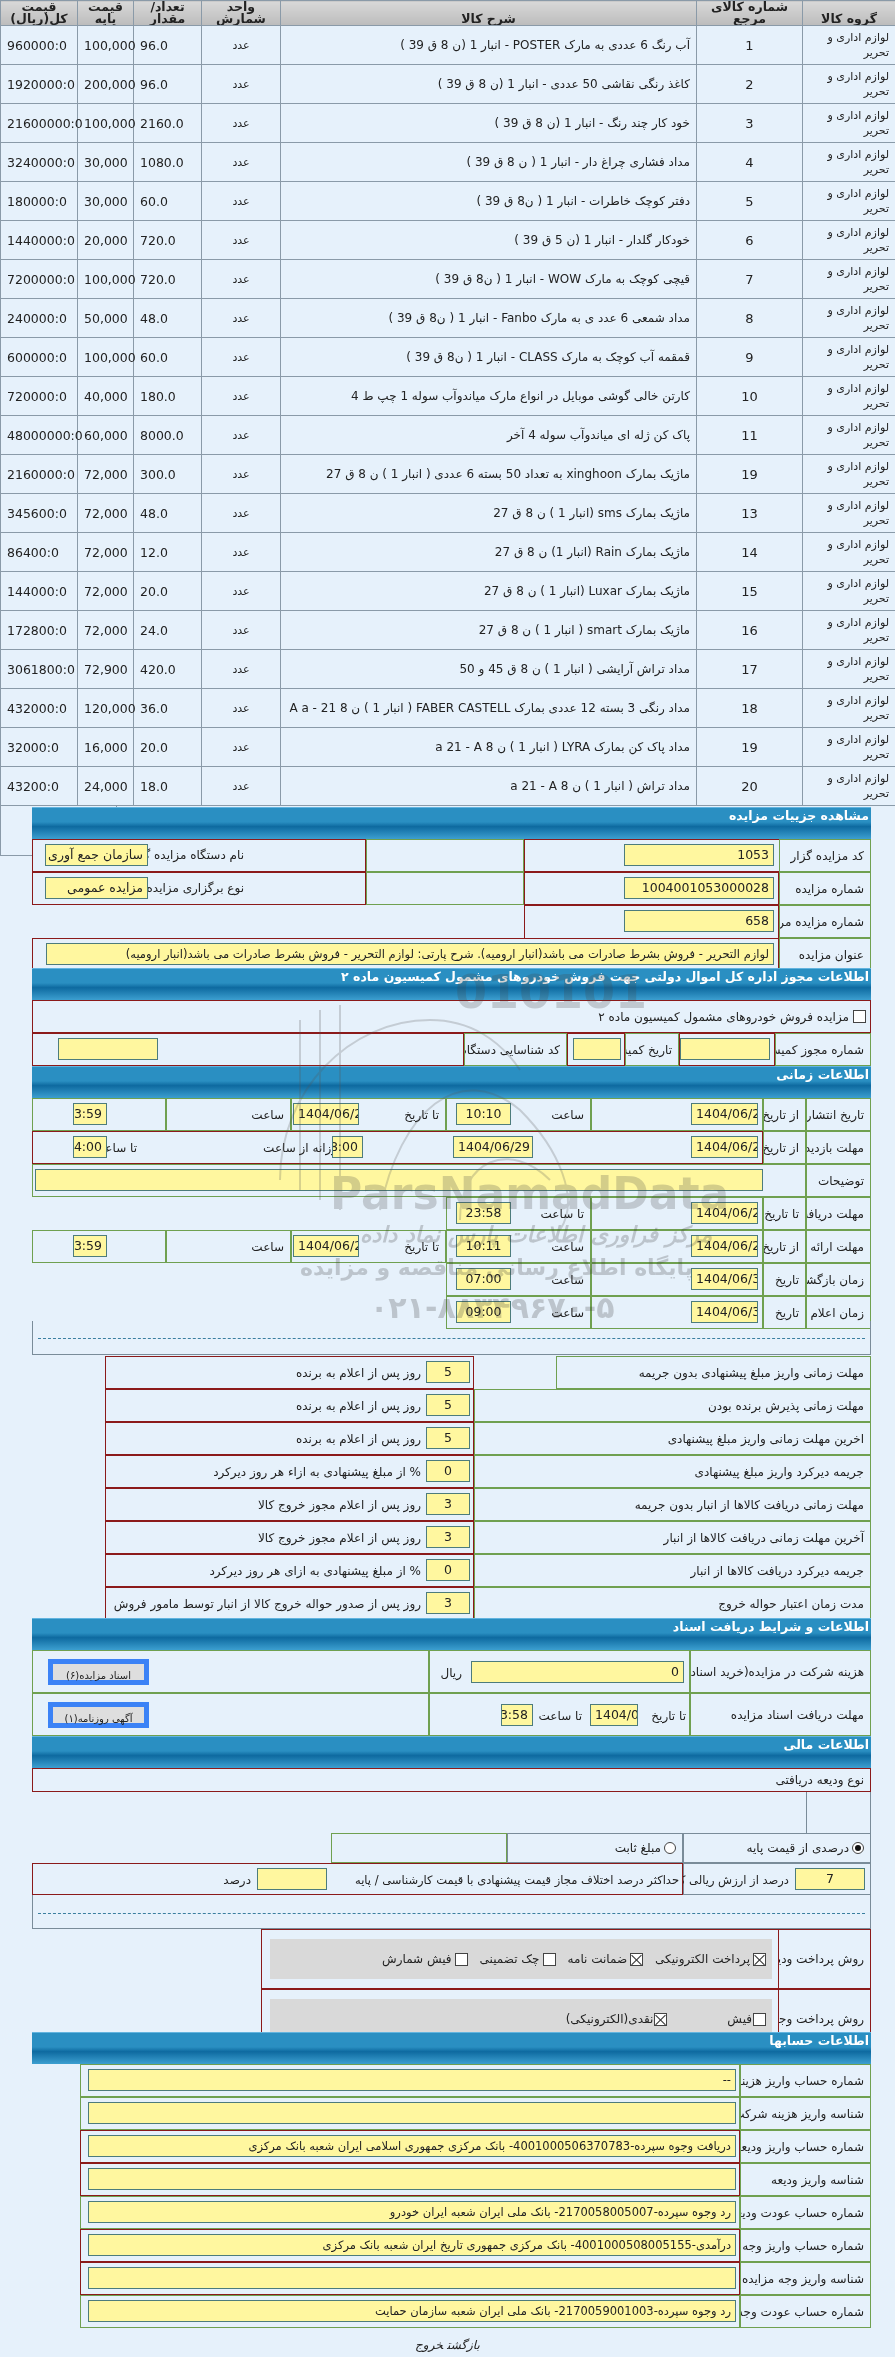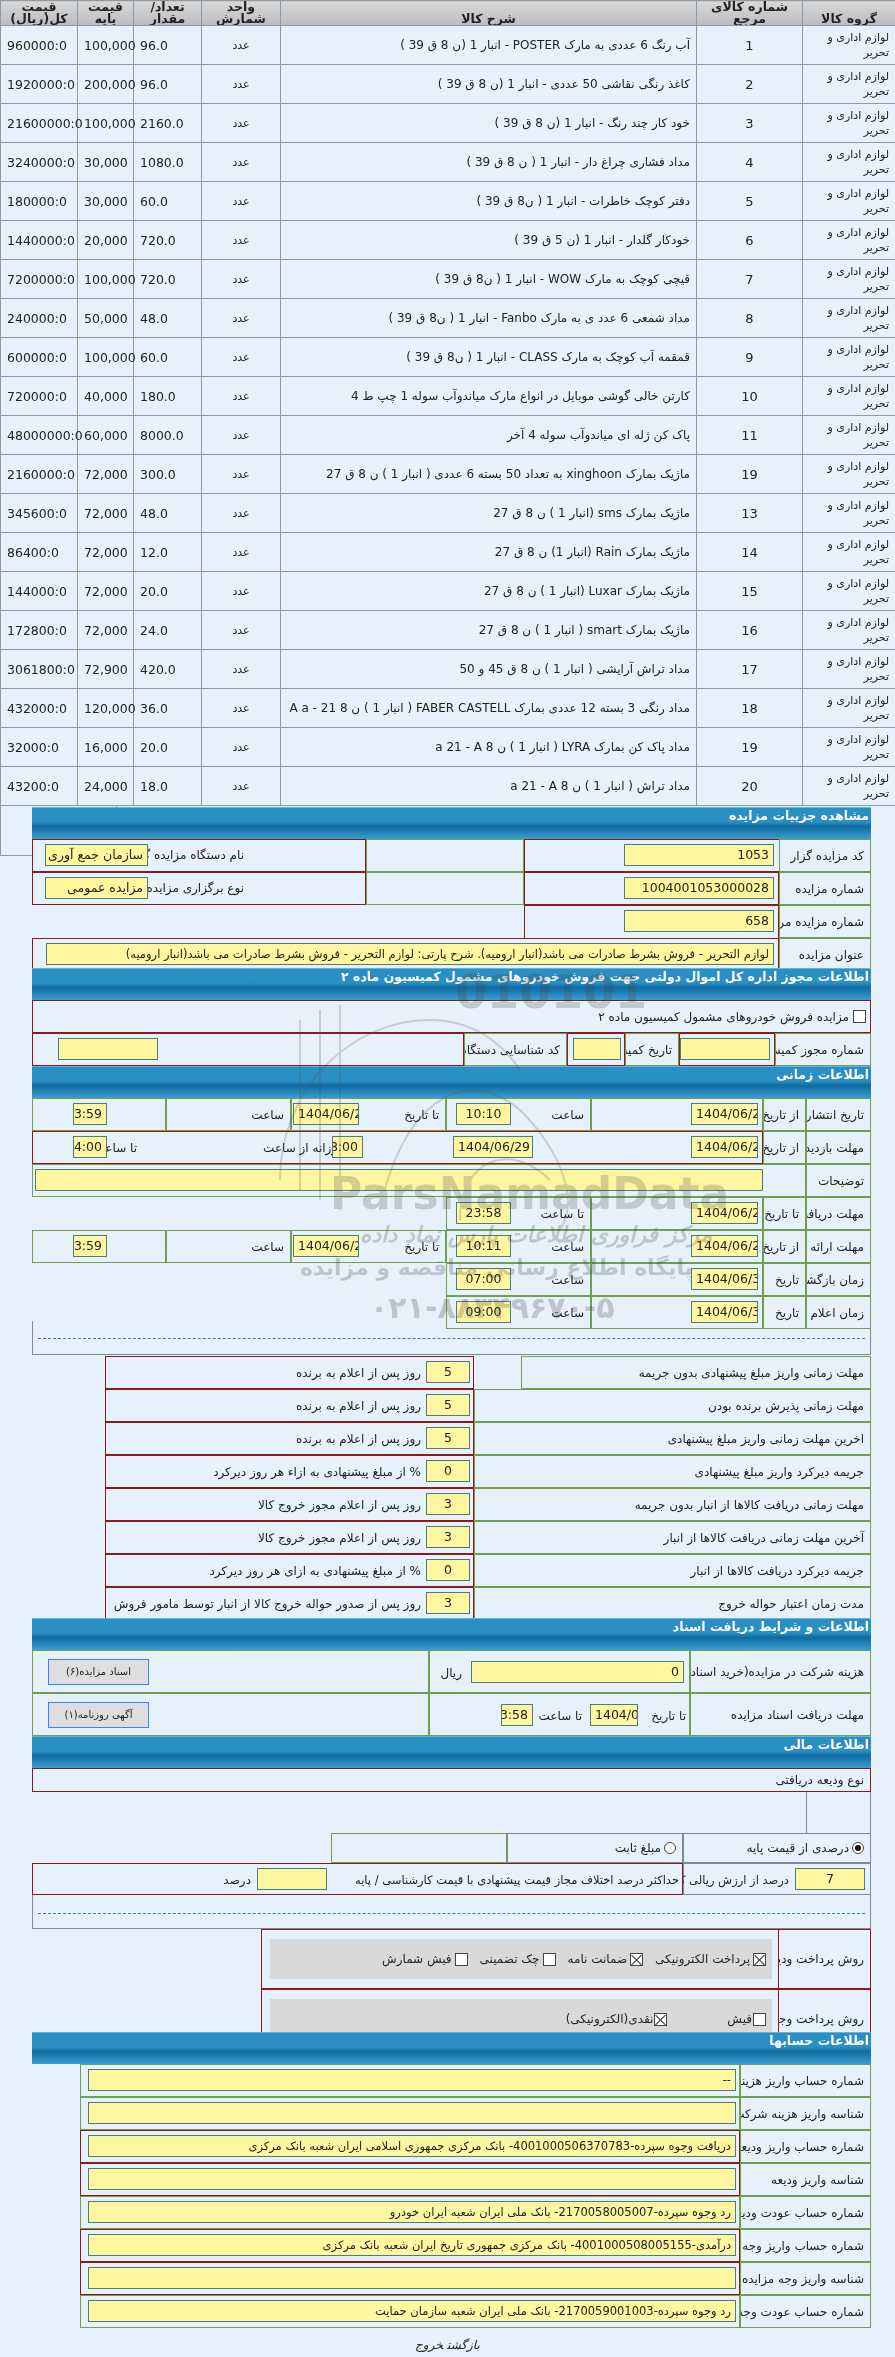--- a/index.html
+++ b/index.html
@@ -54,21 +54,21 @@
   .fld {
     position: absolute; background: #fff79f;
     border: 1px solid #4d7c7c; height: 22px;
     font-size: 12.5px; padding: 2px 4px; line-height: 16px;
     white-space: nowrap; overflow: hidden;
   }
   .fld.ltr { direction: ltr; text-align: right; }
   .fld.center { text-align: center; }
   .lbl { position: absolute; font-size: 12px; white-space: nowrap; line-height: 16px; }
   .gray-btn {
-    position: absolute; background: #dedede; border: 1px solid #3b82f6;
+    position: absolute; background: #dedede; border: 5px solid #3b82f6;
     font-size: 10px; text-align: center; line-height: 24px; height: 26px;
   }
   .chk {
     display: inline-block; width: 13px; height: 13px; border: 1px solid #444;
     background: #fff; vertical-align: middle; position: relative;
   }
   .chk.x::before, .chk.x::after {
     content: ""; position: absolute; left: 5px; top: -1px; width: 1px; height: 14px; background: #333;
   }
   .chk.x::before { transform: rotate(45deg); }
@@ -430,21 +430,21 @@
     <div class="cell" style="right:280px;width:145px;">ساعت</div>
     <div class="fld center" style="right:360px;top:5px;width:55px;">09:00</div>
   </div>
 </div>
 
 <div style="position:absolute;left:32px;top:1321px;width:839px;height:34px;border:1px solid #7a8c99;border-top:none;"></div>
 <div class="dotted" style="left:38px;width:827px;top:1338px;"></div>
 
 <div class="panel" style="top:1356px;height:264px;" id="deadlines">
     <div class="row" style="top: 0px; height: 33px;">
-      <div class="cell" style="right:0;width:350px;">مهلت زمانی واریز مبلغ پیشنهادی بدون جریمه</div>
+      <div class="cell" style="right:0;width:315px;">مهلت زمانی واریز مبلغ پیشنهادی بدون جریمه</div>
       <div class="cell redline" style="right:397px;width:369px;"></div>
       <div class="fld center" style="right:401px;top:5px;width:44px;">5</div>
       <div class="lbl" style="right:450px;top:9px;">روز پس از اعلام به برنده</div>
     </div>
     <div class="row" style="top: 33px; height: 33px;">
       <div class="cell" style="right:0;width:397px;">مهلت زمانی پذیرش برنده بودن</div>
       <div class="cell redline" style="right:397px;width:369px;"></div>
       <div class="fld center" style="right:401px;top:5px;width:44px;">5</div>
       <div class="lbl" style="right:450px;top:9px;">روز پس از اعلام به برنده</div>
     </div>

